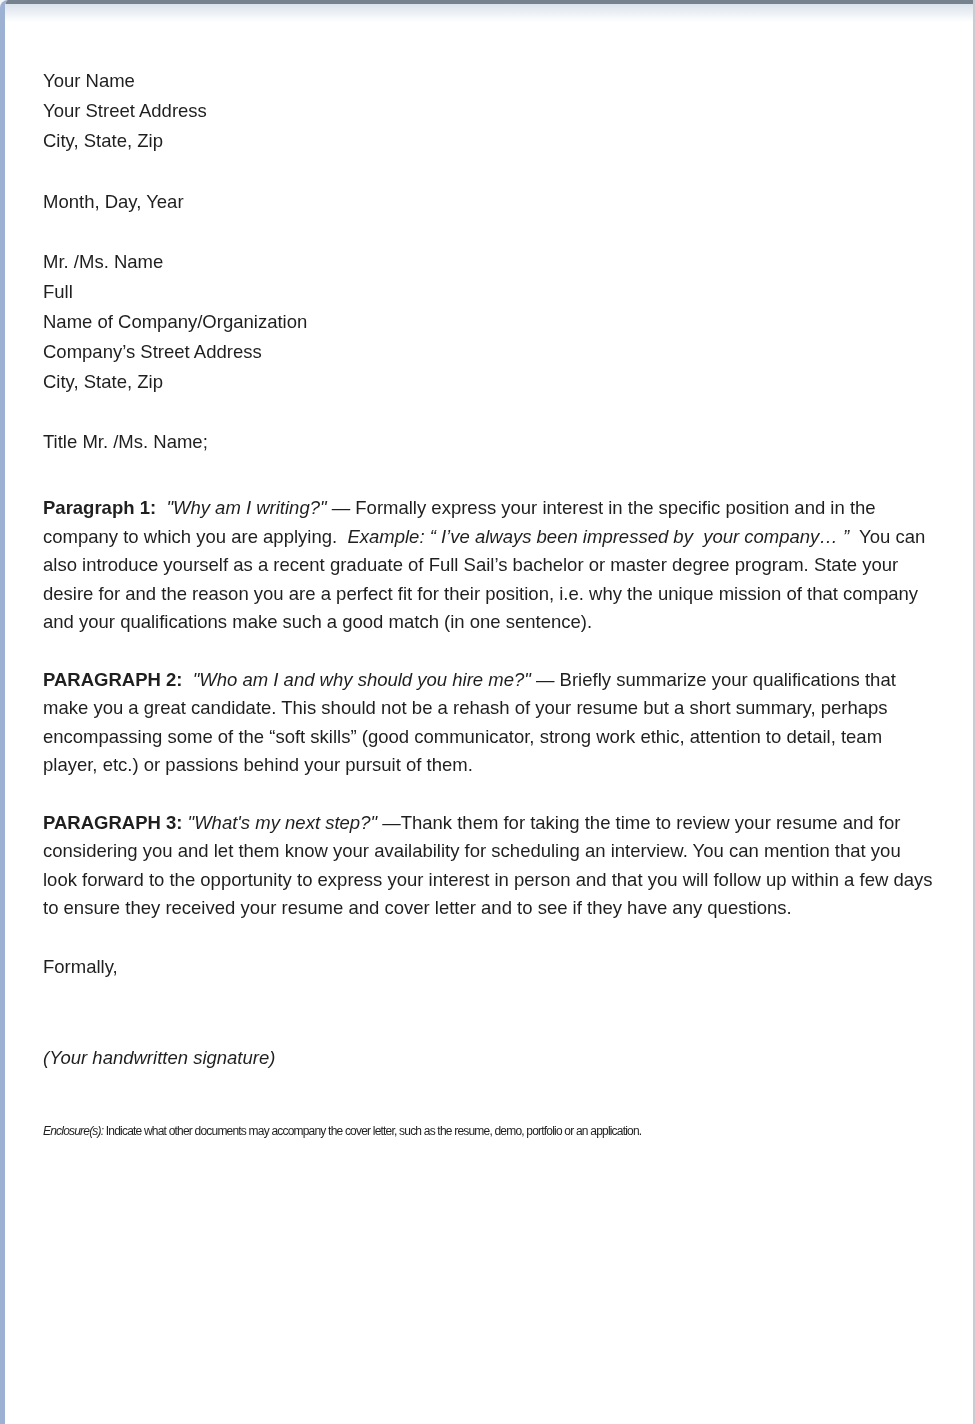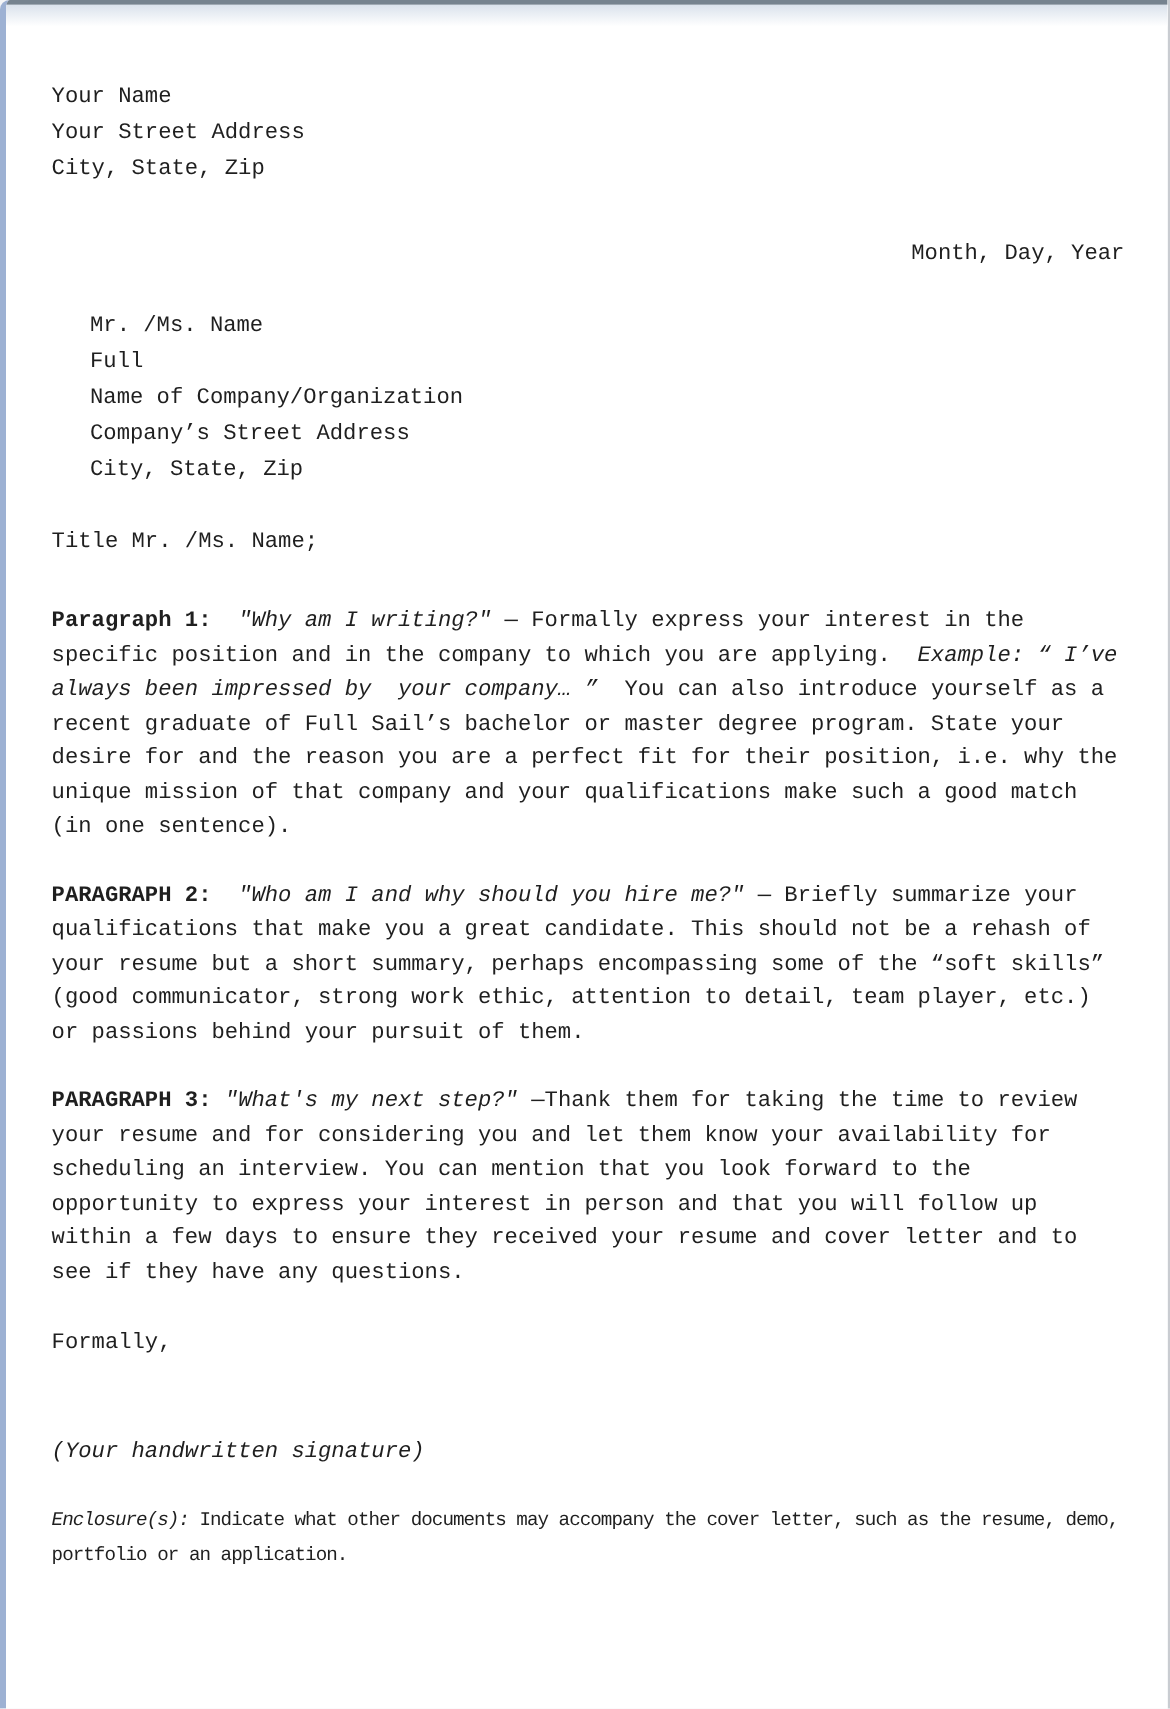--- a/index.html
+++ b/index.html
@@ -24,38 +24,37 @@
     border-top-left-radius: 8px;
     overflow: hidden;
   }
   .top-edge { height: 4px; background: var(--border-top-dark); }
   .top-glow { height: 18px; background: linear-gradient(to bottom, var(--border-top-light), #ffffff); }
 
   .content {
     padding: 44px 36px 0 38px;
     font-size: 18.5px;
     line-height: 28.5px;
-    font-family: Liberation Mono, monospace;
   }
 
   .block { line-height: 30px; white-space: pre-wrap; }
   .para  { margin: 0; line-height: 28.5px; white-space: pre-wrap; }
 
-  .date       { margin-top: 41px; text-align: right; }
-  .recipient  { margin-top: 30px; margin-left: 32px; }
+  .date       { margin-top: 31px; }
+  .recipient  { margin-top: 30px; }
   .salutation { margin-top: 30px; }
   .para-1     { margin-top: 37px; }
   .para-2     { margin-top: 29px; }
   .para-3     { margin-top: 29px; }
   .closing    { margin-top: 29px; }
   .signature  { margin-top: 61px; font-style: italic; }
   .typed      { margin-top: 52px; }
   .enclosure  {
-    margin-top: 28px;
-    font-size: 16px;
+    margin-top: 44px;
+    font-size: 12px;
     letter-spacing: -0.8px;
     line-height: 29px;
   }
 
   .b { font-weight: bold; }
   .i { font-style: italic; }
 </style>
 </head>
 <body>
 

